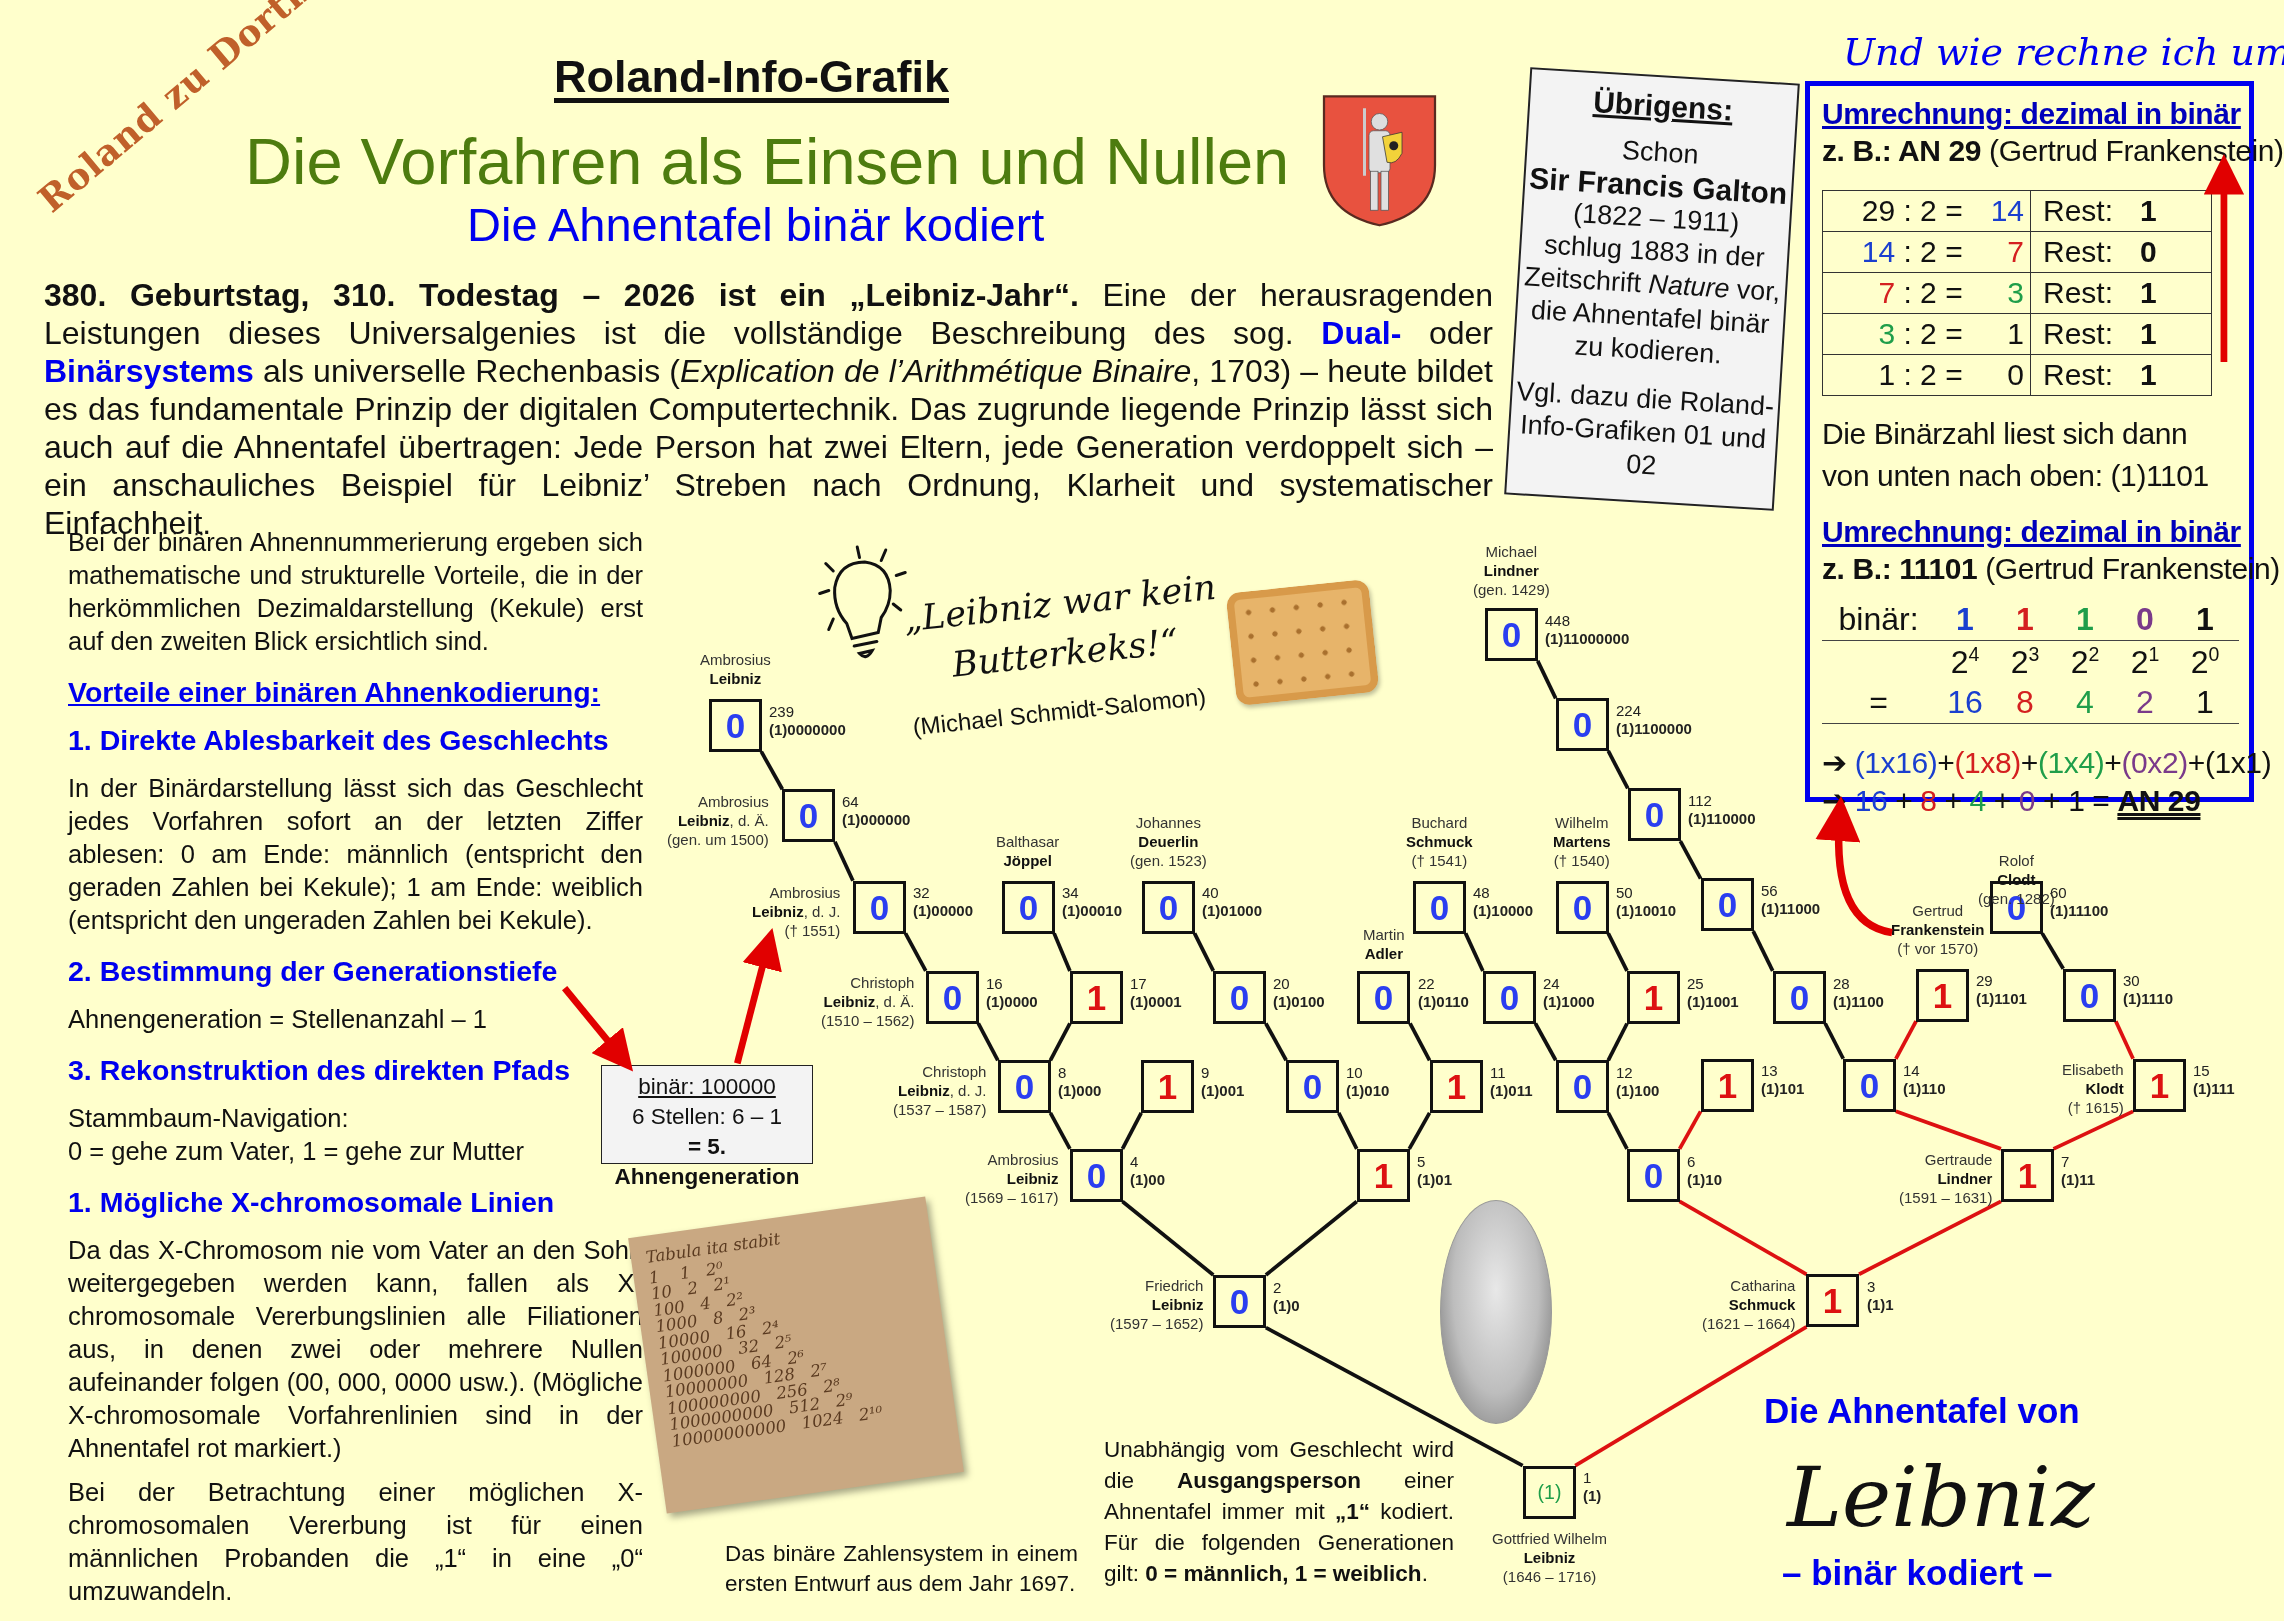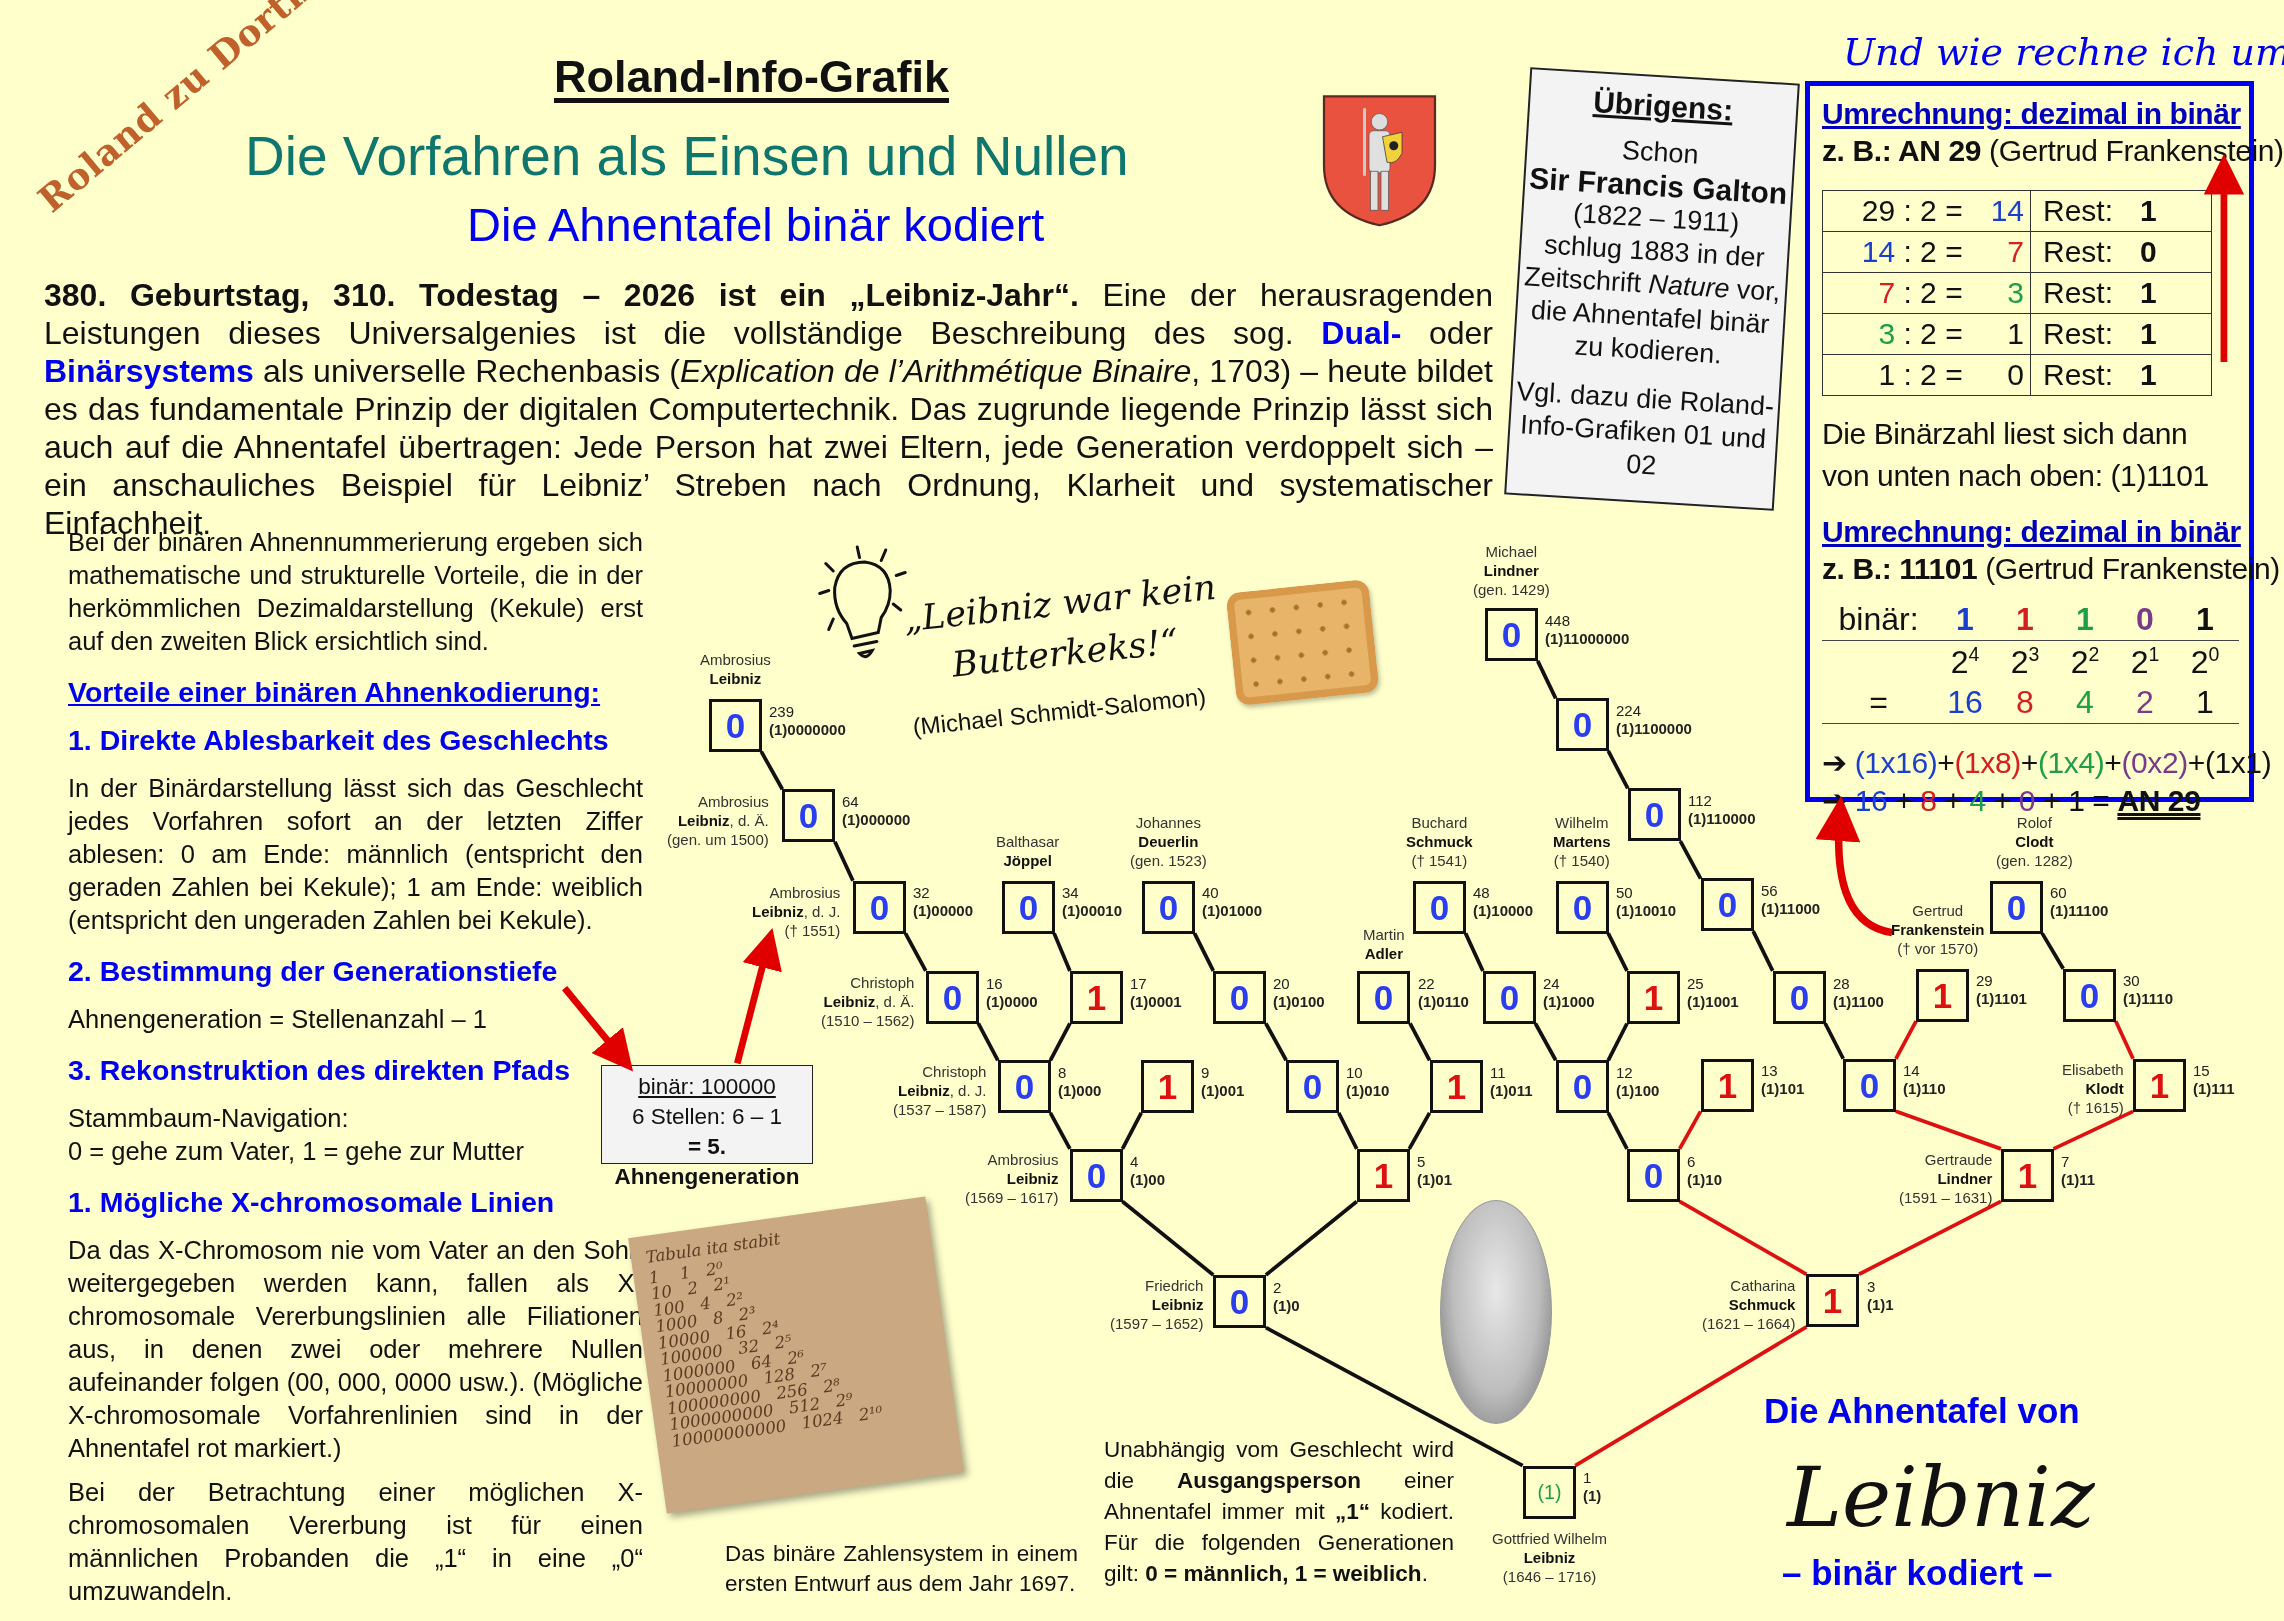--- a/index.html
+++ b/index.html
@@ -13,21 +13,21 @@
   
   .watermark {
     left: 30px; top: 105px; font-family: "DejaVu Serif", serif; font-weight: bold;
     font-size: 36px; color: #c0602a; transform: rotate(-40deg); transform-origin: left top;
     top: 188px; letter-spacing: 0.8px; white-space: nowrap;
   }
   .series-title {
     left: 554px; top: 51px; font-size: 45px; font-weight: bold; text-decoration: underline;
     text-decoration-thickness: 4.5px; text-underline-offset: 6px; white-space: nowrap;
   }
-  .main-title { left: 245px; top: 124px; font-size: 55px; color: #0f766e; white-space: nowrap; }
+  .main-title { left: 245px; top: 124px; font-size: 65px; color: #4d7c0f; white-space: nowrap; }
   .sub-title { left: 467px; top: 197px; font-size: 47px; color: #0000ee; white-space: nowrap; }
   .coat {
     left: 1321px; top: 93px; width: 117px; height: 134px;
   }
   
   .intro {
     left: 44px; top: 276px; width: 1449px; font-size: 32px; line-height: 38px;
     text-align: justify;
   }
   .intro b { font-weight: bold; }
@@ -455,21 +455,21 @@
     <div class="person center" style="left: 1406px; top: 813px;">
       <div>Buchard</div>
       <div><span class="ln">Schmuck</span></div>
       <div>(† 1541)</div>
     </div>
     <div class="person center" style="left: 1553px; top: 813px;">
       <div>Wilhelm</div>
       <div><span class="ln">Martens</span></div>
       <div>(† 1540)</div>
     </div>
-    <div class="person center" style="left: 1978px; top: 813px; margin-left: 18px;">
+    <div class="person center" style="left: 1978px; top: 851px;">
       <div>Rolof</div>
       <div><span class="ln">Clodt</span></div>
       <div>(gen. 1282)</div>
     </div>
     <div class="person right" style="left: 667px; top: 792px;">
       <div>Ambrosius</div>
       <div><span class="ln">Leibniz</span>, d. Ä.</div>
       <div>(gen. um 1500)</div>
     </div>
     <div class="person center" style="left: 700px; top: 650px;">

